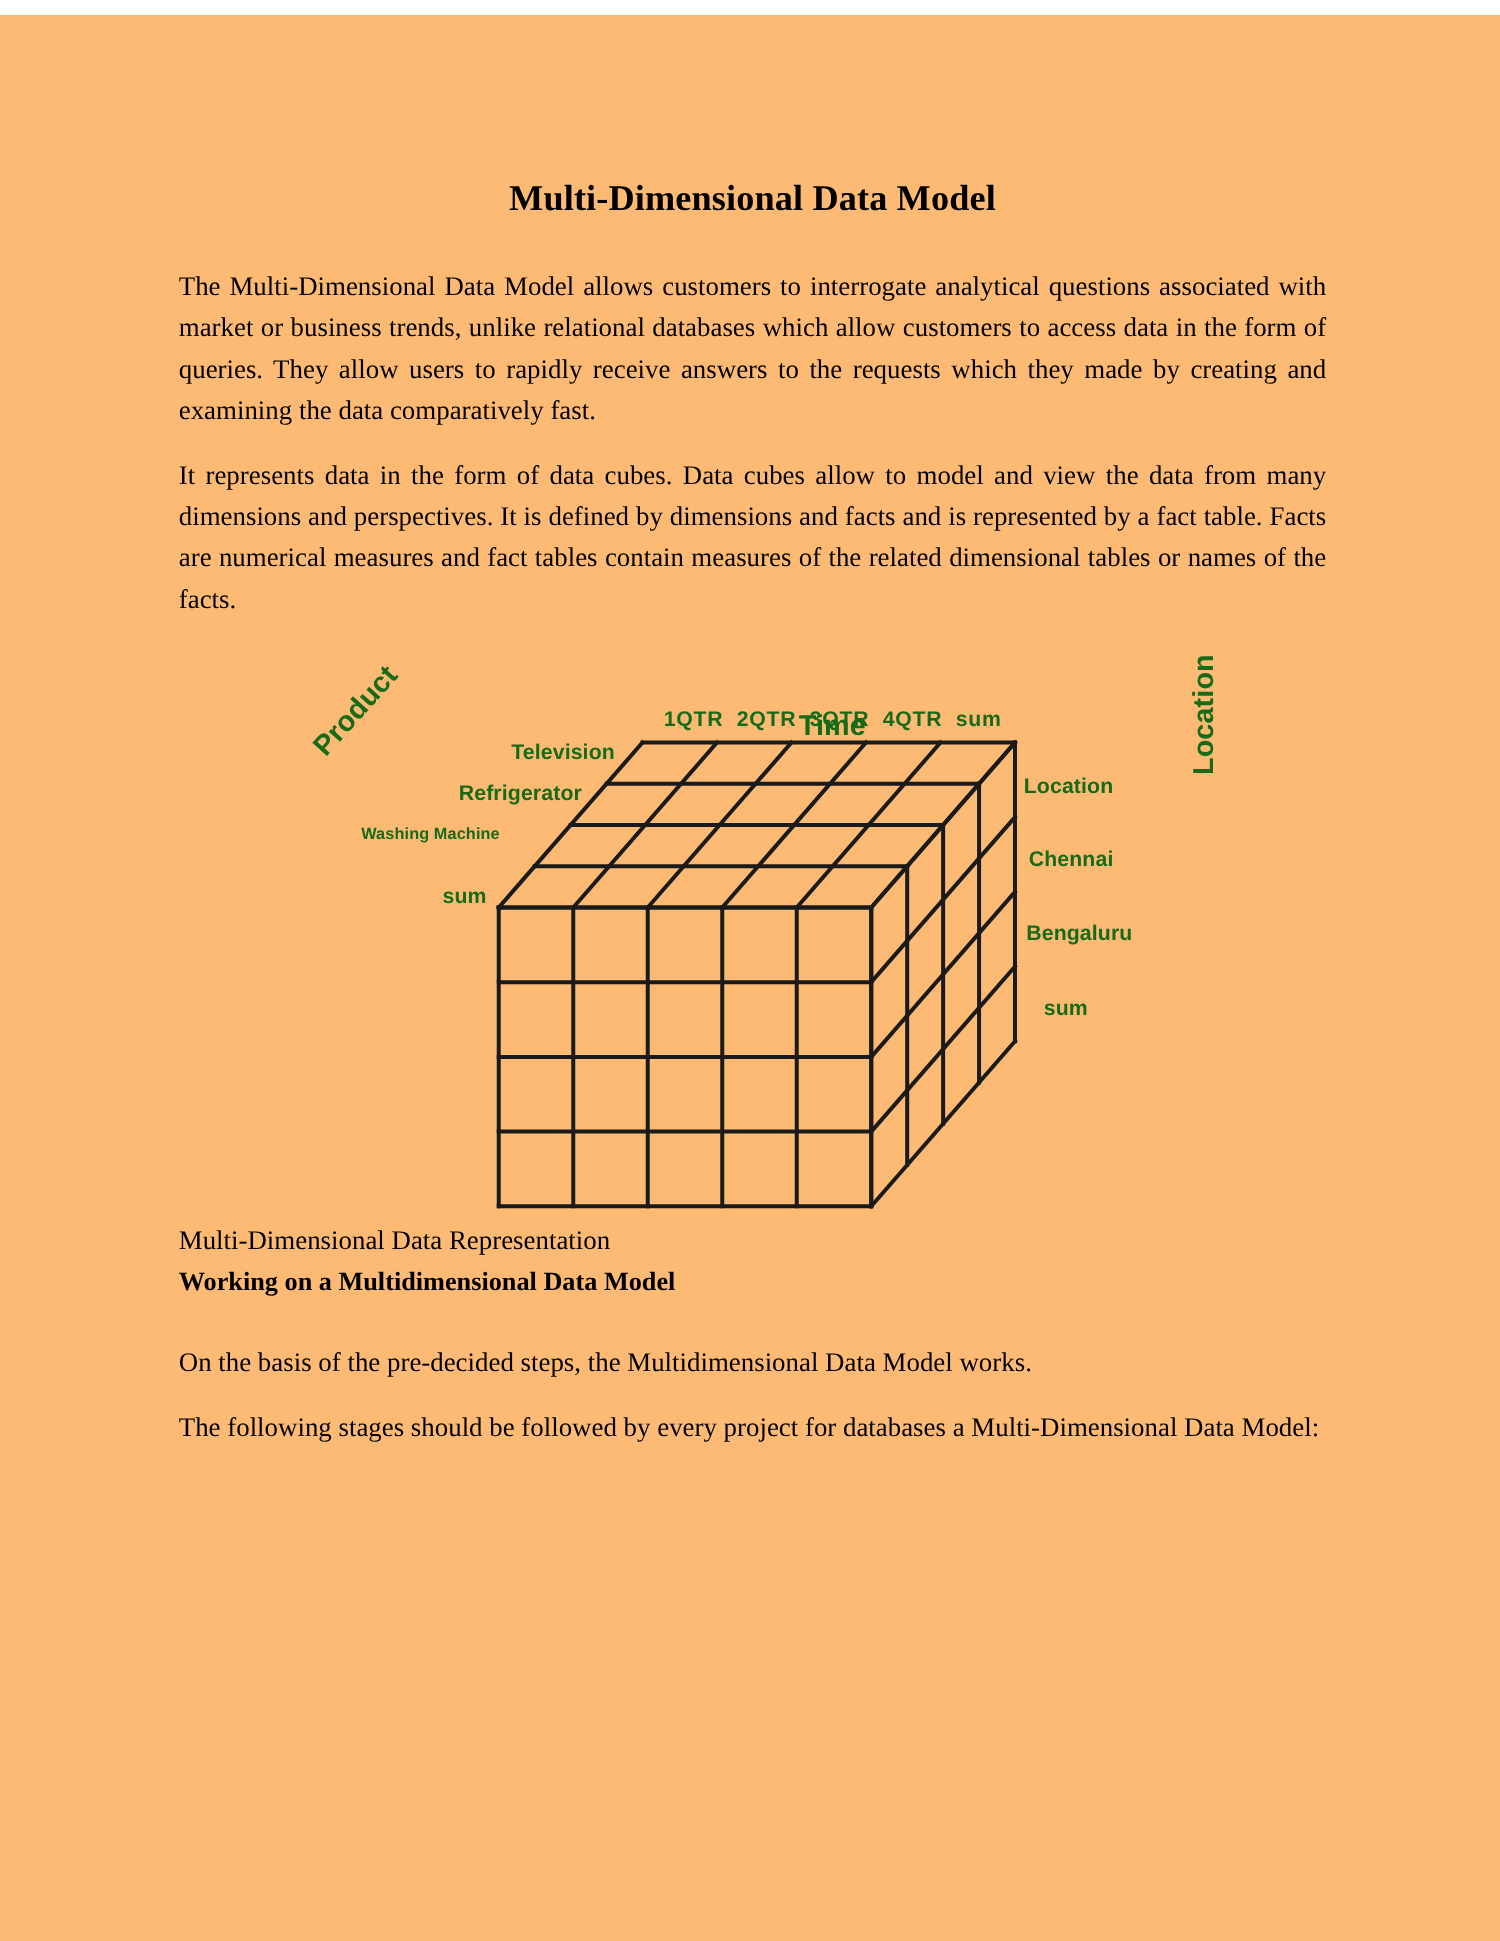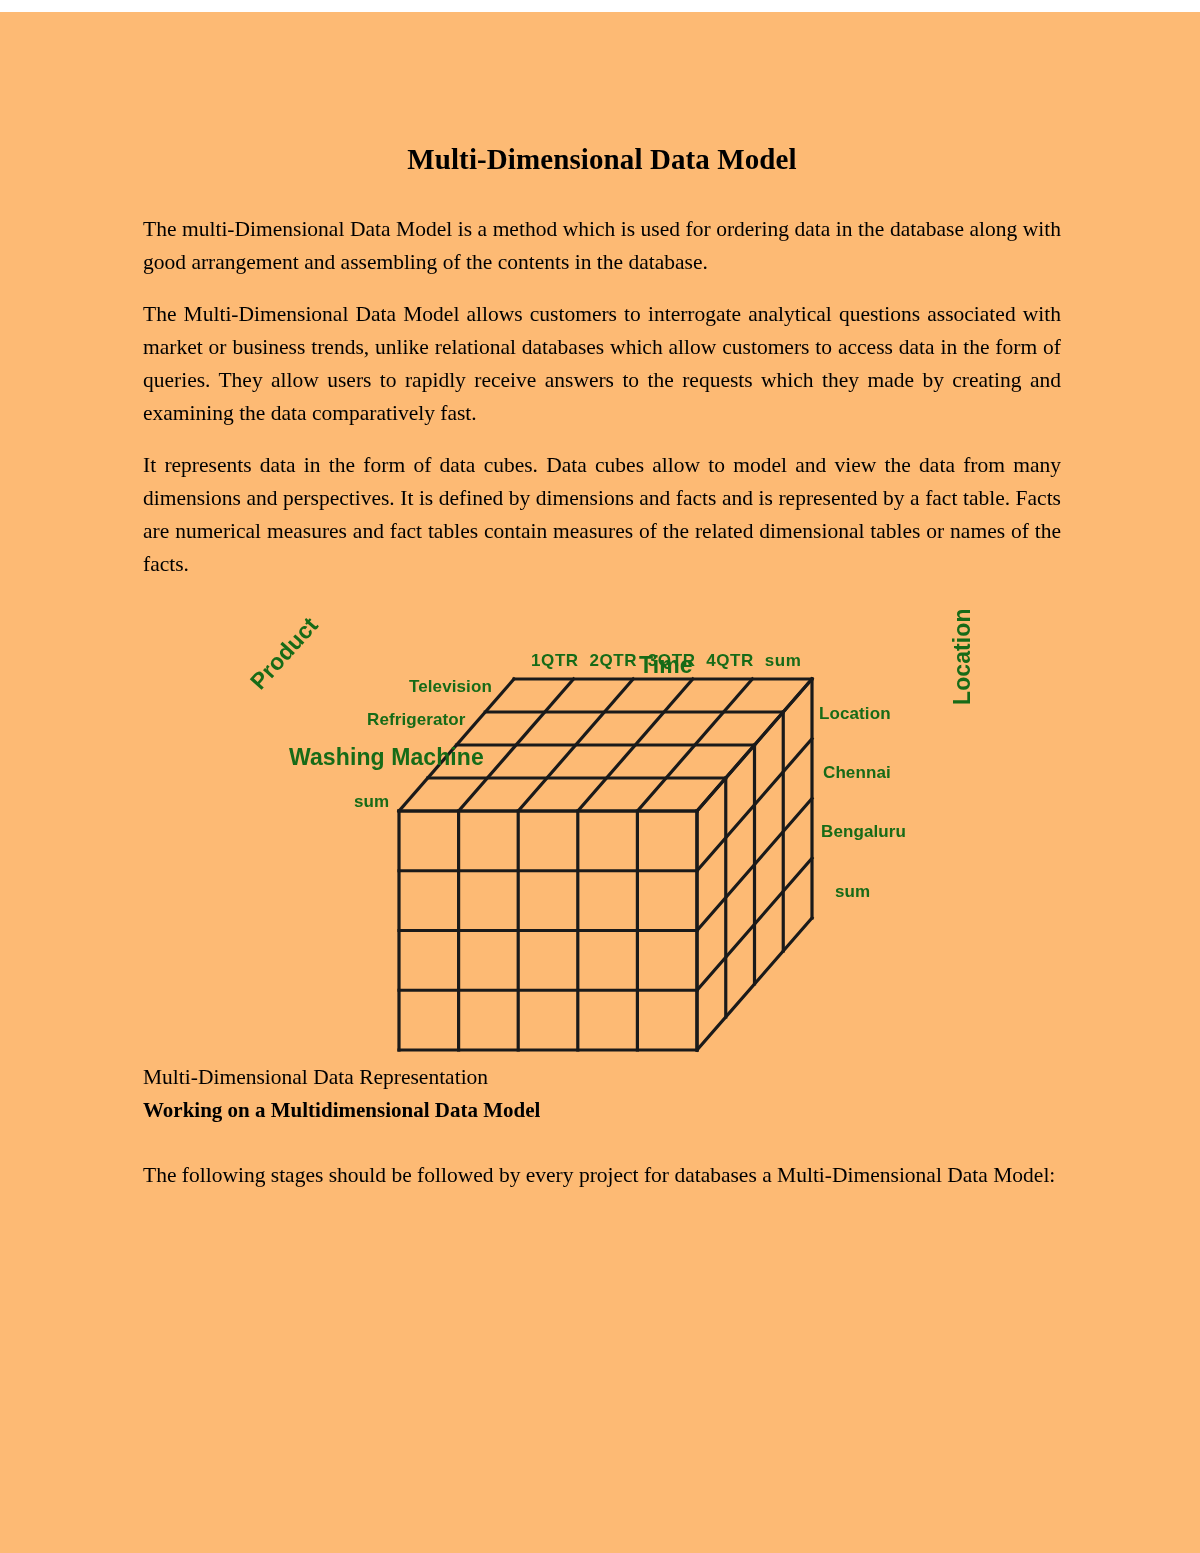--- a/index.html
+++ b/index.html
@@ -100,21 +100,21 @@
   .lbl-time      { left: 496px; top: 5px; font-size: 23px; margin-top: 32px; }
   .lbl-qtrs      { left: 388px; top: 36px; font-size: 17px; letter-spacing: 0.6px; }
   .lbl-product   {
     left: 102px; top: 62px;
     font-size: 23px;
     transform: rotate(-48deg);
     transform-origin: left top;
   }
   .lbl-television      { left: 266px; top: 62px; font-size: 17px; }
   .lbl-refrigerator    { left: 224px; top: 95px; font-size: 17px; }
-  .lbl-washingmachine  { left: 146px; top: 129px; font-size: 23px; }
+  .lbl-washingmachine  { left: 146px; top: 129px; font-size: 13px; }
   .lbl-product-sum     { left: 211px; top: 177px; font-size: 17px; }
 
   .lbl-location {
     left: 806px; top: 90px;
     font-size: 23px;
     transform: rotate(-90deg);
     transform-origin: left top;
   }
   .lbl-hyderabad  { left: 676px; top: 89px; font-size: 17px; }
   .lbl-chennai    { left: 680px; top: 148px; font-size: 17px; text-align: center; }
@@ -122,21 +122,20 @@
   .lbl-loc-sum    { left: 692px; top: 267px; font-size: 17px; }
 </style>
 </head>
 <body>
 
 <div class="page">
   <div class="content">
 
     <h1 class="doc-title">Multi-Dimensional Data Model</h1>
 
-    <p class="para">The multi-Dimensional Data Model is a method which is used for ordering data in the database along with good arrangement and assembling of the contents in the database.</p>
     <p class="para">The Multi-Dimensional Data Model allows customers to interrogate analytical questions associated with market or business trends, unlike relational databases which allow customers to access data in the form of queries. They allow users to rapidly receive answers to the requests which they made by creating and examining the data comparatively fast.</p>
     <p class="para">It represents data in the form of data cubes. Data cubes allow to model and view the data from many dimensions and perspectives. It is defined by dimensions and facts and is represented by a fact table. Facts are numerical measures and fact tables contain measures of the related dimensional tables or names of the facts.</p>
 
     <div class="figure">
       <div class="cube-stage">
 
         <svg class="cube-svg" width="918" height="440" viewBox="0 0 918 440">
           <g fill="none" stroke="#1a1a1a" stroke-width="3.2" stroke-linecap="square">
 
             <line x1="256" y1="196" x2="371" y2="64"></line>
@@ -200,16 +199,17 @@
         <div class="glabel lbl-chennai">Chennai</div>
         <div class="glabel lbl-bengaluru">Bengaluru</div>
         <div class="glabel lbl-loc-sum">sum</div>
       </div>
 
       <div class="fig-caption">Multi-Dimensional Data Representation</div>
     </div>
 
     <h2 class="section-title">Working on a Multidimensional Data Model</h2>
 
+    <p class="para">On the basis of the pre-decided steps, the Multidimensional Data Model works.</p>
     <p class="para">The following stages should be followed by every project for databases a Multi-Dimensional Data Model:</p>
 
   </div>
 </div>
 
 </body></html>

